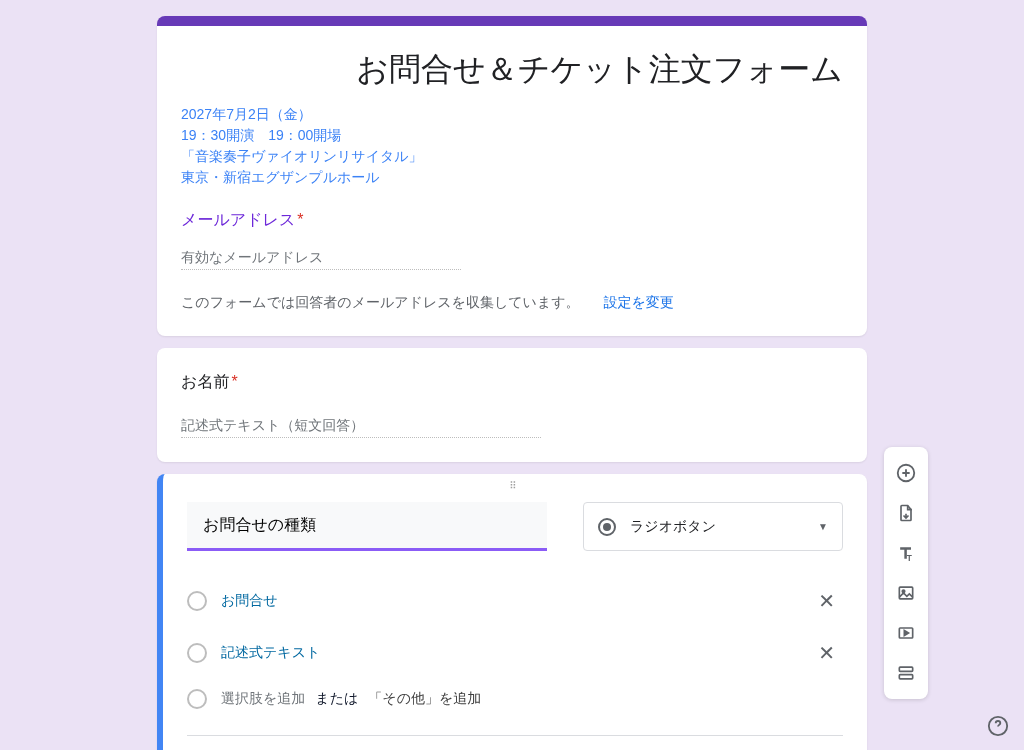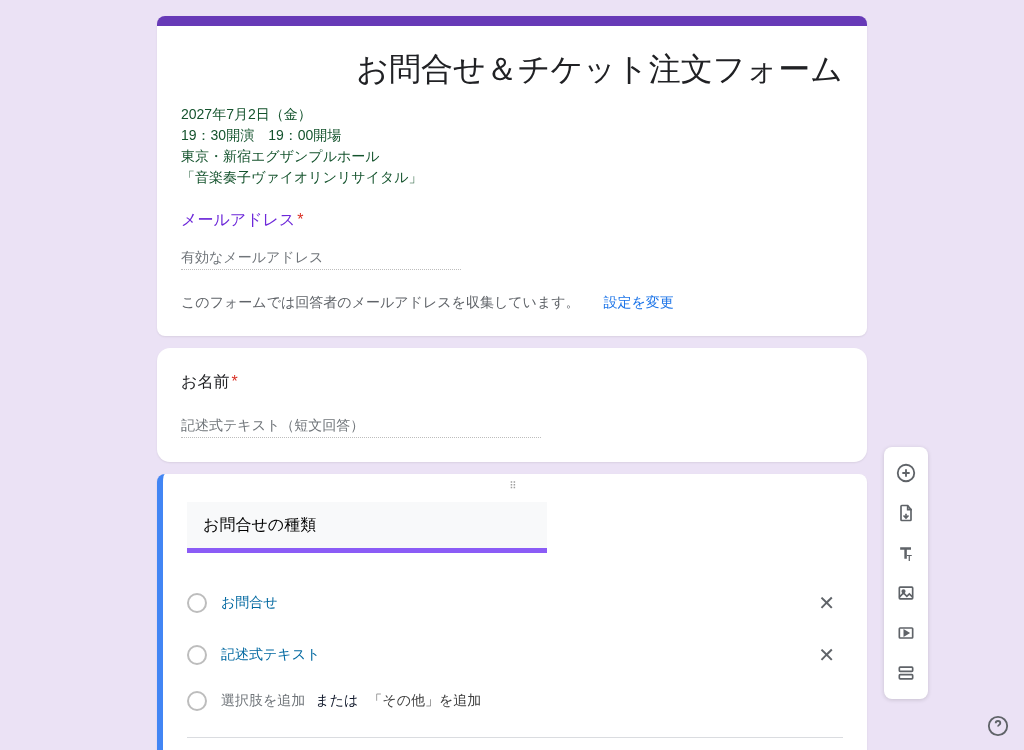--- a/index.html
+++ b/index.html
@@ -1,36 +1,36 @@
 <!DOCTYPE html>
 <html><head>
   <meta charset="utf-8">
   <style>
     * { box-sizing: border-box; margin: 0; padding: 0; font-family: Arial, 'Hiragino Sans', 'Meiryo', sans-serif; }
     body { background: #ebe2f5; width: 1024px; height: 750px; overflow: hidden; position: relative; color: #202124; }
     .container { width: 710px; margin: 0 auto; padding-top: 16px; }
     .card { background: #fff; border-radius: 8px; margin-bottom: 12px; position: relative; box-shadow: 0 1px 2px rgba(0,0,0,0.08); }
     .card.header { border-top: 10px solid #673ab7; padding: 22px 24px 24px; }
     .card.header h1 { font-size: 32px; font-weight: 400; color: #202124; margin-bottom: 12px; letter-spacing: 0; text-align: right; }
-    .card.header .desc-line { font-size: 14px; color: #14532d; line-height: 1.5; }
+    .card.header .desc-line { font-size: 14px; color: #3b82f6; line-height: 1.5; }
     .card.header .email-section { margin-top: 22px; }
     .card.header .email-label { font-size: 16px; color: #6d28d9; }
     .card.header .email-input { margin-top: 14px; border: none; border-bottom: 1px dotted #bdbdbd; font-size: 14px; padding: 4px 0; width: 280px; background: transparent; outline: none; }
     .card.header .email-input::placeholder { color: #70757a; }
     .card.header .collect-note { margin-top: 24px; font-size: 14px; color: #5f6368; }
     .card.header .collect-note a { color: #1a73e8; text-decoration: none; margin-left: 20px; cursor: pointer; }
     .asterisk { color: #d93025; margin-left: 2px; }
-    .card.question { padding: 24px; border-radius: 13px; }
+    .card.question { padding: 24px; }
     .card.question .q-title { font-size: 16px; color: #202124; }
     .card.question .q-input { margin-top: 20px; border: none; border-bottom: 1px dotted #bdbdbd; font-size: 14px; padding: 4px 0; width: 360px; background: transparent; outline: none; }
     .card.question .q-input::placeholder { color: #70757a; }
     .card.active { border-left: 6px solid #4285f4; padding: 20px 24px 10px; }
     .drag-dots { text-align: center; color: #9e9e9e; font-size: 10px; letter-spacing: 4px; position: absolute; top: 6px; left: 0; right: 0; cursor: grab; }
     .active-top-row { display: flex; gap: 20px; margin-top: 8px; }
-    .active-title-input { flex: 1; border: none; border-bottom: 5px solid #8b5cf6; background: #f8f9fa; font-size: 16px; padding: 14px 16px; outline: none; max-width: 360px; }
+    .active-title-input { flex: 1; border: none; border-bottom: 3px solid #8b5cf6; background: #f8f9fa; font-size: 16px; padding: 14px 16px; outline: none; max-width: 360px; }
     .type-selector { flex: 1; border: 1px solid #dadce0; border-radius: 4px; display: flex; align-items: center; padding: 10px 14px; cursor: pointer; font-size: 14px; position: relative; max-width: 260px; margin-left: auto; }
     .type-selector .radio-icon { width: 18px; height: 18px; border: 2px solid #5f6368; border-radius: 50%; display: flex; align-items: center; justify-content: center; margin-right: 14px; }
     .type-selector .radio-icon::after { content: ''; width: 8px; height: 8px; background: #5f6368; border-radius: 50%; }
     .type-selector .chevron { margin-left: auto; color: #5f6368; font-size: 10px; }
     .options-list { margin-top: 24px; }
     .option-row { display: flex; align-items: center; padding: 10px 0; gap: 14px; }
     .option-radio { width: 20px; height: 20px; border: 2px solid #bdbdbd; border-radius: 50%; flex-shrink: 0; }
     .option-text { font-size: 14px; color: #0369a1; }
     .option-text.muted { color: #70757a; }
     .option-text.add-other { color: #404040; cursor: pointer; }
@@ -45,41 +45,46 @@
     svg { display: block; }
   </style>
 </head>
 <body>
 
 <div class="container">
   <div class="card header">
     <h1>お問合せ＆チケット注文フォーム</h1>
     <div class="desc-line">2027年7月2日（金）</div>
     <div class="desc-line">19：30開演　19：00開場</div>
+    <div class="desc-line">「音楽奏子ヴァイオリンリサイタル」</div>
     <div class="desc-line">東京・新宿エグザンプルホール</div>
-    <div class="desc-line">「音楽奏子ヴァイオリンリサイタル」</div>
     <div class="email-section">
       <span class="email-label">メールアドレス</span><span class="asterisk">*</span>
       <div><input class="email-input" disabled="" placeholder="有効なメールアドレス" style=""></div>
       <div class="collect-note">
         <span>このフォームでは回答者のメールアドレスを収集しています。</span>
         <a>設定を変更</a>
       </div>
     </div>
   </div>
 
   <div class="card question">
     <span class="q-title">お名前</span><span class="asterisk">*</span>
     <div><input class="q-input" disabled="" placeholder="記述式テキスト（短文回答）" style=""></div>
   </div>
 
   <div class="card active">
     <div class="drag-dots">⠿</div>
     <div class="active-top-row">
       <input class="active-title-input" value="お問合せの種類" style="">
+      <div class="type-selector">
+        <span class="radio-icon"></span>
+        <span>ラジオボタン</span>
+        <span class="chevron">▼</span>
+      </div>
     </div>
     <div class="options-list">
       <div class="option-row">
         <span class="option-radio"></span>
         <span class="option-text">お問合せ</span>
         <span class="remove-btn">✕</span>
       </div>
       <div class="option-row">
         <span class="option-radio"></span>
         <span class="option-text">記述式テキスト</span>

